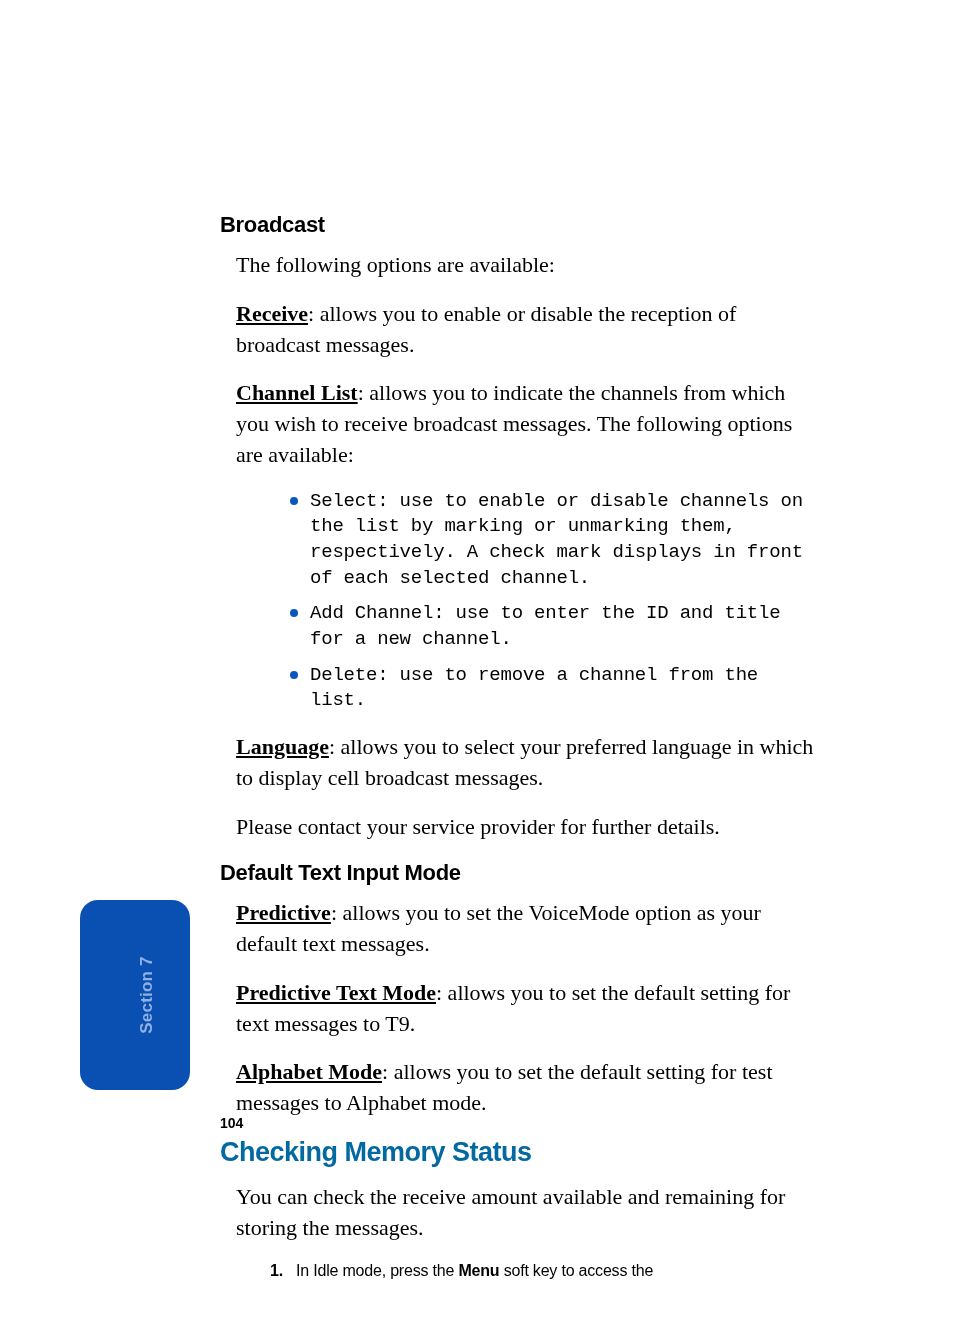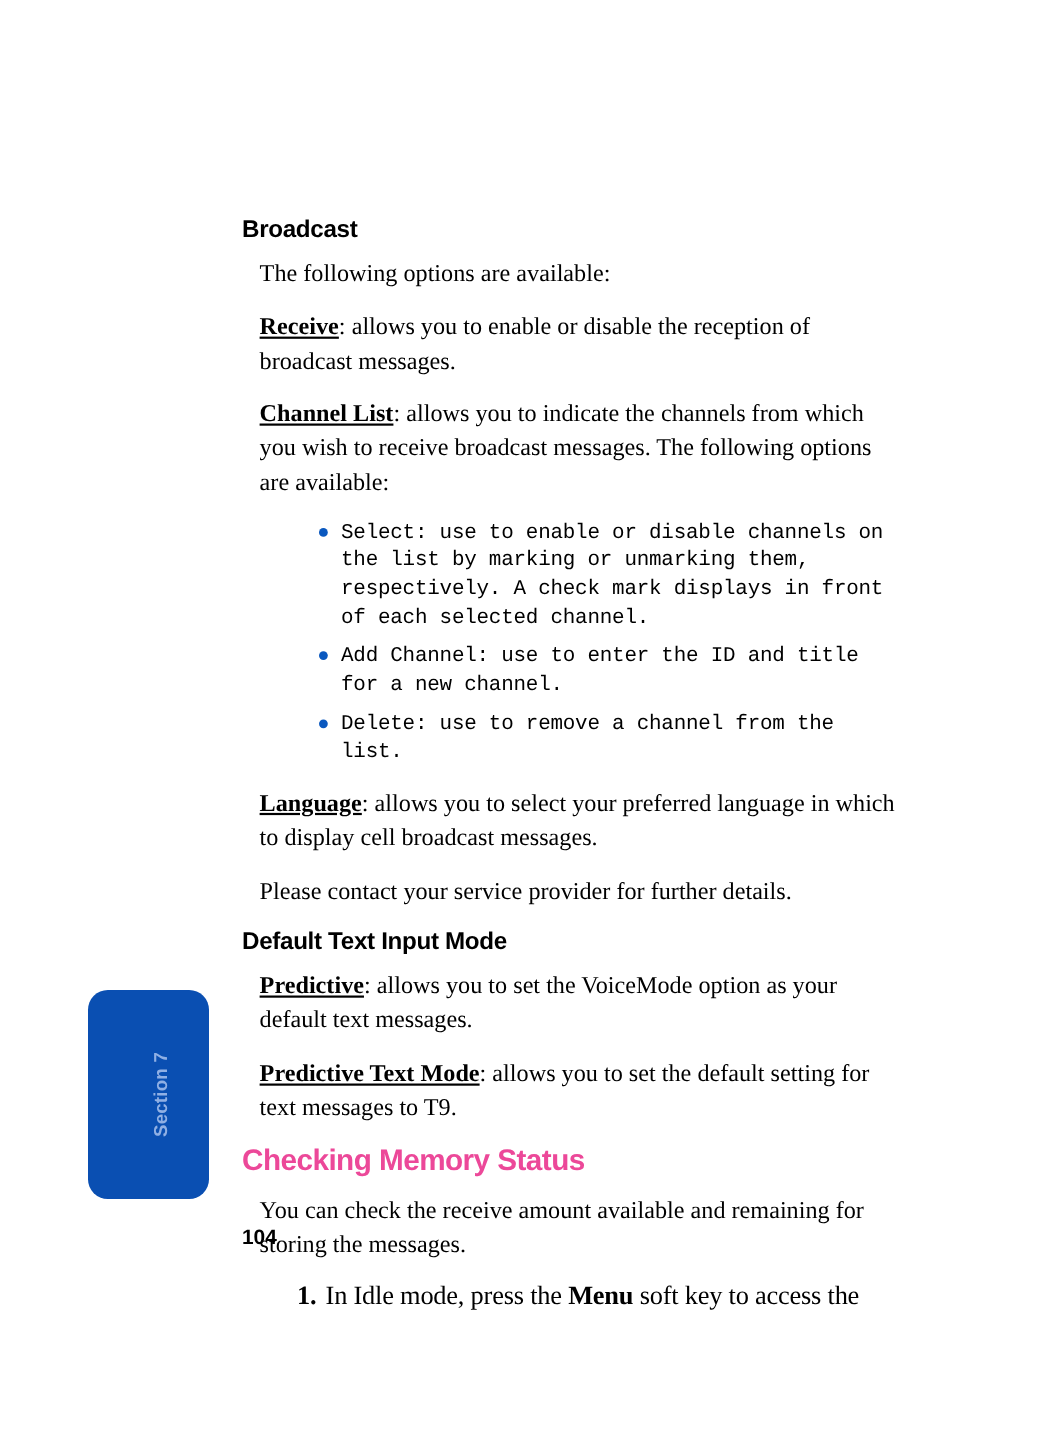--- a/index.html
+++ b/index.html
@@ -13,21 +13,21 @@
     position: relative;
   }
   .page {
     position: relative;
     width: 954px;
     height: 1319px;
   }
   .content {
     position: absolute;
     left: 220px;
-    top: 195px;
+    top: 212px;
     width: 595px;
   }
   .hdr-sans-bold {
     font-family: Arial, Helvetica, sans-serif;
     font-weight: 700;
     font-size: 22px;
     letter-spacing: -0.3px;
     margin: 0 0 12px 0;
   }
   .para {
@@ -61,44 +61,44 @@
     top: 8px;
     width: 8px;
     height: 8px;
     border-radius: 50%;
     background: #0a58bf;
   }
   .section-title {
     font-family: Arial, Helvetica, sans-serif;
     font-weight: 700;
     font-size: 27px;
-    color: #ec4899;
+    color: #0369a1;
     letter-spacing: -0.5px;
     margin: 6px 0 14px 0;
   }
   .numlist {
-    font-family: Liberation Serif, serif;
-    font-size: 24px;
+    font-family: Liberation Sans, sans-serif;
+    font-size: 16px;
     margin: 0 0 0 50px;
     letter-spacing: -0.2px;
   }
   .numlist .num {
     font-weight: 700;
     display: inline-block;
     width: 26px;
   }
   .numlist .bold-inline {
     font-weight: 700;
   }
   .page-num {
     position: absolute;
     left: 220px;
     top: 1115px;
     font-family: Arial, Helvetica, sans-serif;
-    font-size: 19px;
+    font-size: 14px;
     font-weight: 700;
   }
   .side-tab {
     position: absolute;
     left: 80px;
     top: 900px;
     width: 110px;
     height: 190px;
     background: #0a4fb2;
     border-radius: 18px;
@@ -156,20 +156,23 @@
     <h3 class="hdr-sans-bold">Default Text Input Mode</h3>
 
     <p class="para">
       <span class="b">Predictive</span><span>: allows you to set the VoiceMode option as your default text messages.</span>
     </p>
 
     <p class="para">
       <span class="b">Predictive Text Mode</span><span>:  allows you to set the default setting for text messages to T9.</span>
     </p>
 
+    <p class="para">
+      <span class="b">Alphabet Mode</span><span>: allows you to set the default setting for test messages to Alphabet mode.</span>
+    </p>
 
     <h2 class="section-title">Checking Memory Status</h2>
 
     <p class="para">You can check the receive amount available and remaining for storing the messages.</p>
 
     <p class="numlist">
       <span class="num">1.</span><span>In Idle mode, press the </span><span class="bold-inline">Menu</span><span> soft key to access the</span>
     </p>
 
   </div>

